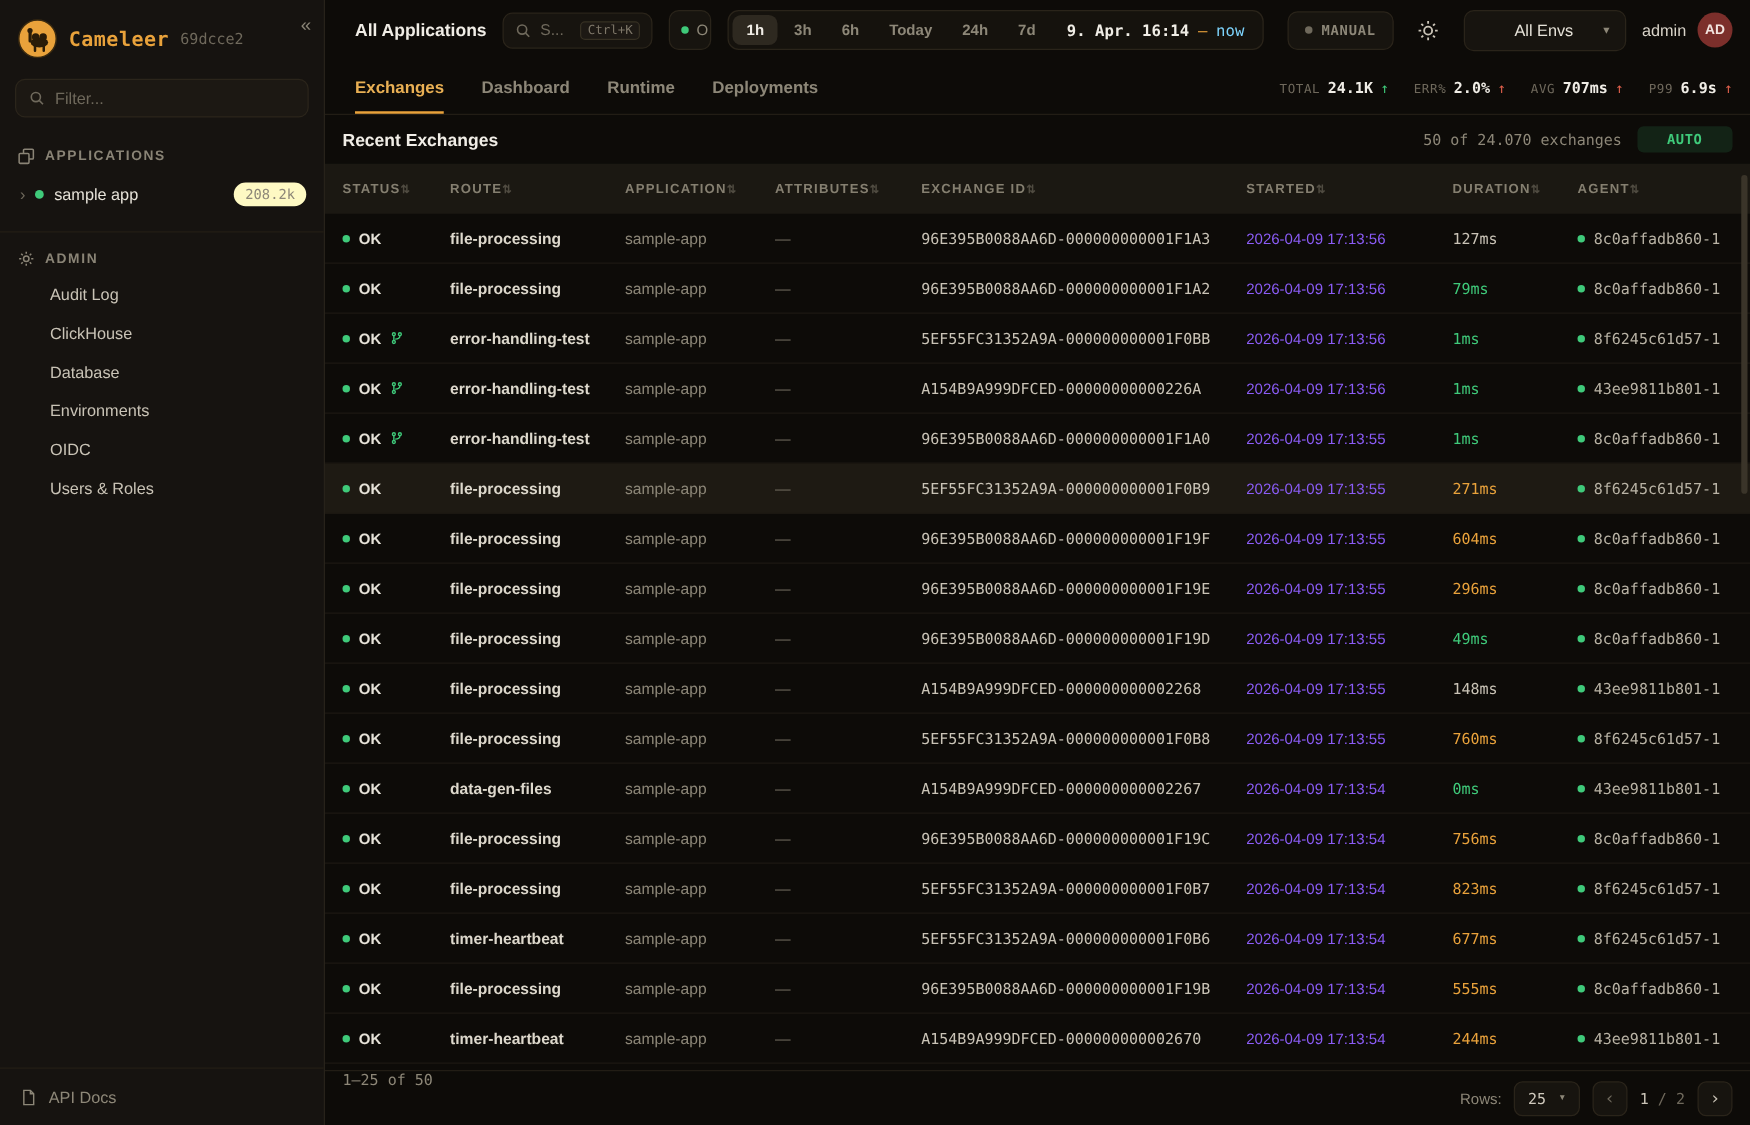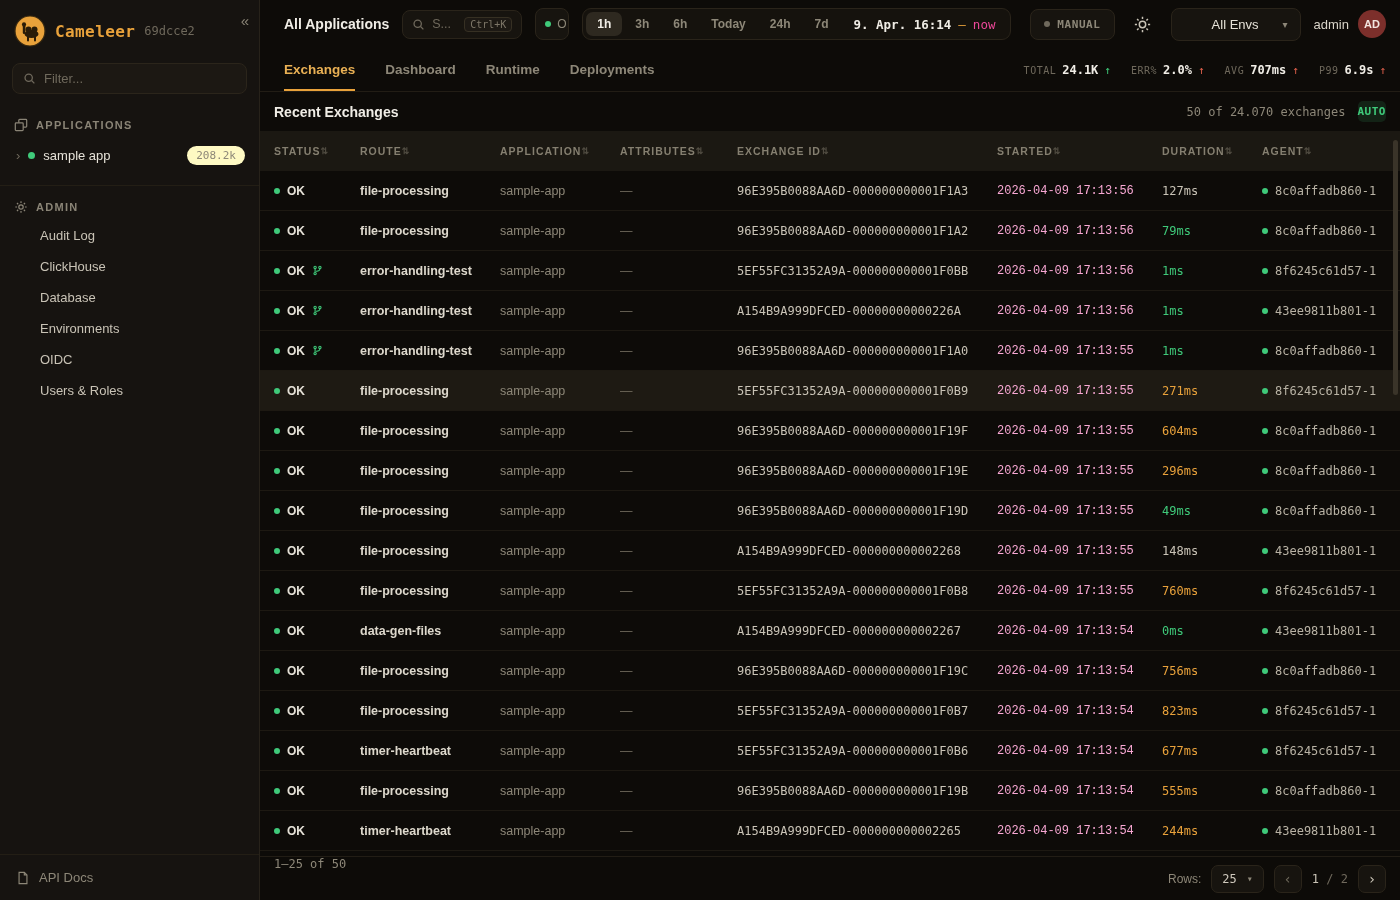--- a/index.html
+++ b/index.html
@@ -34,21 +34,21 @@
   .search{display:flex;align-items:center;gap:7px;background:#17140f;border:1px solid #2a241a;border-radius:8px;padding:6px 9px;width:120px;cursor:text}
   .search-text{color:#6f695c;font-size:12.5px;flex:1;overflow:hidden;white-space:nowrap}
   .kbd{border:1px solid #363023;border-radius:4px;padding:1px 5px;font-size:10px;color:#7d7668;font-family:"DejaVu Sans Mono",monospace;background:#1d1914;white-space:nowrap}
   .live-pill{display:flex;align-items:center;gap:6px;border:1px solid #2a241a;background:#17140f;border-radius:8px;padding:8px 9px;color:#8d8778;font-size:12px;width:34px;overflow:hidden;cursor:pointer}
   .time-group{display:flex;align-items:center;background:#15120d;border:1px solid #2a241a;border-radius:9px;padding:3px;gap:2px}
   .time-btn{padding:5px 11px;border-radius:7px;color:#8d8778;font-size:12px;font-weight:600;cursor:pointer;white-space:nowrap}
   .time-btn[data-active="true"]{background:#2e2920;color:#f0ede6}
   .time-range{display:flex;gap:7px;align-items:center;padding:0 12px;font-family:"DejaVu Sans Mono",monospace;font-size:12.5px;white-space:nowrap}
   .time-from{color:#f0ede6;font-weight:700}
   .time-dash{color:#e9a23b}
-  .time-to{color:#ec4899}
+  .time-to{color:#7dd3fc}
   .right-cluster{margin-left:auto;display:flex;align-items:center;gap:13px}
   .manual-btn{display:flex;align-items:center;gap:7px;border:1px solid #2a241a;background:#17140f;border-radius:8px;padding:8px 13px;color:#8d8778;font-size:11px;font-weight:700;letter-spacing:.6px;font-family:"DejaVu Sans Mono",monospace;cursor:pointer}
   .manual-dot{width:6px;height:6px;border-radius:50%;background:#6f695c}
   .icon-btn{width:30px;height:30px;display:flex;align-items:center;justify-content:center;cursor:pointer;border-radius:7px}
   .env-select{display:flex;align-items:center;gap:24px;border:1px solid #2a241a;background:#17140f;border-radius:8px;padding:8px 12px;color:#e6e2d8;font-size:13px;cursor:pointer;min-width:130px;justify-content:flex-end}
   .chev-down{color:#8d8778;font-size:10px}
   .user{display:flex;align-items:center;gap:9px}
   .user-name{color:#d9d4c9;font-size:13px}
   .avatar{width:28px;height:28px;border-radius:50%;background:#7c2f2b;color:#f2e4df;font-size:11px;font-weight:700;display:flex;align-items:center;justify-content:center;cursor:pointer}
 
@@ -65,36 +65,36 @@
   .stat-arrow{font-size:11px}
   .stat-arrow[data-tone="green"]{color:#3fca7a}
   .stat-arrow[data-tone="red"]{color:#e0604c}
 
   
   .content{flex:1;display:flex;flex-direction:column;min-height:0}
   .content-header{display:flex;align-items:center;padding:9px 14px;flex:none}
   .ch-title{font-weight:700;font-size:14px;color:#f0ede6}
   .ch-right{margin-left:auto;display:flex;gap:12px;align-items:center}
   .ch-summary{color:#8d8778;font-size:12px;font-family:"DejaVu Sans Mono",monospace}
-  .auto-badge{background:rgba(63,202,122,.13);color:#3fca7a;border-radius:5px;padding:4px 0;font-size:11px;font-weight:700;font-family:"DejaVu Sans Mono",monospace;letter-spacing:.5px;cursor:pointer}
+  .auto-badge{background:rgba(63,202,122,.13);color:#3fca7a;border-radius:5px;padding:4px 24px;font-size:11px;font-weight:700;font-family:"DejaVu Sans Mono",monospace;letter-spacing:.5px;cursor:pointer}
 
   .grid-header,.grid-row{display:grid;grid-template-columns:86px 140px 120px 117px 260px 165px 100px 1fr;align-items:center;padding-left:14px}
   .grid-header{background:#1b1812;height:40px;color:#857f70;font-size:10.5px;font-weight:700;letter-spacing:1px;flex:none}
   .hcell{display:flex;align-items:center;gap:0;cursor:pointer}
   .sort-icon{opacity:.5;font-size:9px}
   .rows{flex:1;overflow:hidden}
   .grid-row{height:40px;border-bottom:1px solid #1d1912;cursor:pointer}
   .grid-row[data-highlight="true"]{background:#1e1a13}
   .cell-status{display:flex;align-items:center;gap:7px;font-weight:700;color:#e6e2d8;font-size:12px}
   .fork-icon{display:flex;align-items:center}
   .cell-route{font-weight:700;color:#ddd8cc;font-size:12.5px}
   .cell-app{color:#8d8778;font-size:12.5px}
   .cell-attr{color:#6f695c;font-size:12.5px}
   .cell-id{font-family:"DejaVu Sans Mono",monospace;color:#c9c3b6;font-size:12px}
-  .cell-started{font-family:Liberation Mono, monospace;color:#f9a8d4;font-size:12px}
+  .cell-started{font-family:Liberation Sans, sans-serif;color:#8b5cf6;font-size:12px}
   .cell-duration{font-family:"DejaVu Sans Mono",monospace;font-size:12px;color:#c9c3b6}
   .cell-duration[data-color="green"]{color:#3fca7a}
   .cell-duration[data-color="orange"]{color:#e9a23b}
   .cell-agent{display:flex;align-items:center;gap:7px;font-family:"DejaVu Sans Mono",monospace;font-size:12px;color:#b9b3a5}
 
   
   .table-footer{border-top:1px solid #221d15;height:44px;display:flex;padding:0 14px;color:#8d8778;font-family:"DejaVu Sans Mono",monospace;font-size:12px;flex:none}
   .tf-right{margin-left:auto;display:flex;align-items:center;gap:10px}
   .rows-label{font-family:"Liberation Sans",sans-serif;color:#8d8778}
   .rows-select{display:flex;align-items:center;gap:10px;border:1px solid #2a241a;background:#17140f;border-radius:7px;padding:6px 10px;color:#cfc9bd;cursor:pointer}
@@ -632,21 +632,21 @@
           </div>
           <div class="grid-row">
             <div class="cell-status">
               <span class="dot small"></span>
               <span>OK</span>
 
             </div>
             <div class="cell-route">timer-heartbeat</div>
             <div class="cell-app">sample-app</div>
             <div class="cell-attr">—</div>
-            <div class="cell-id">A154B9A999DFCED-000000000002265</div>
+            <div class="cell-id">A154B9A999DFCED-000000000002670</div>
             <div class="cell-started">2026-04-09 17:13:54</div>
             <div class="cell-duration" data-color="orange">244ms</div>
             <div class="cell-agent">
               <span class="dot small"></span>
               <span>43ee9811b801-1</span>
             </div>
           </div>
         </div>
 
       <div class="table-footer">

